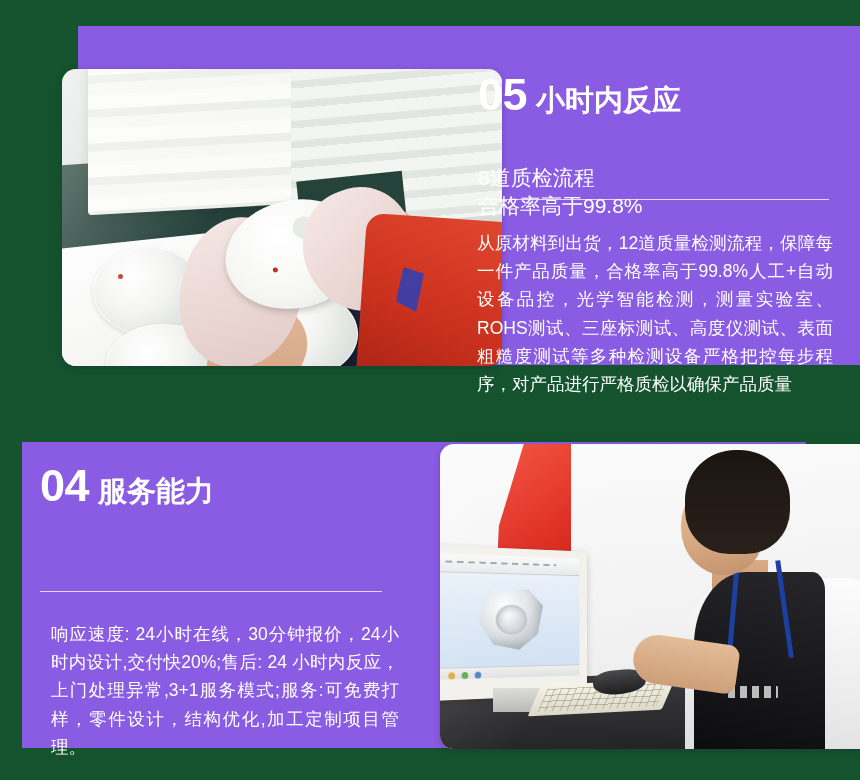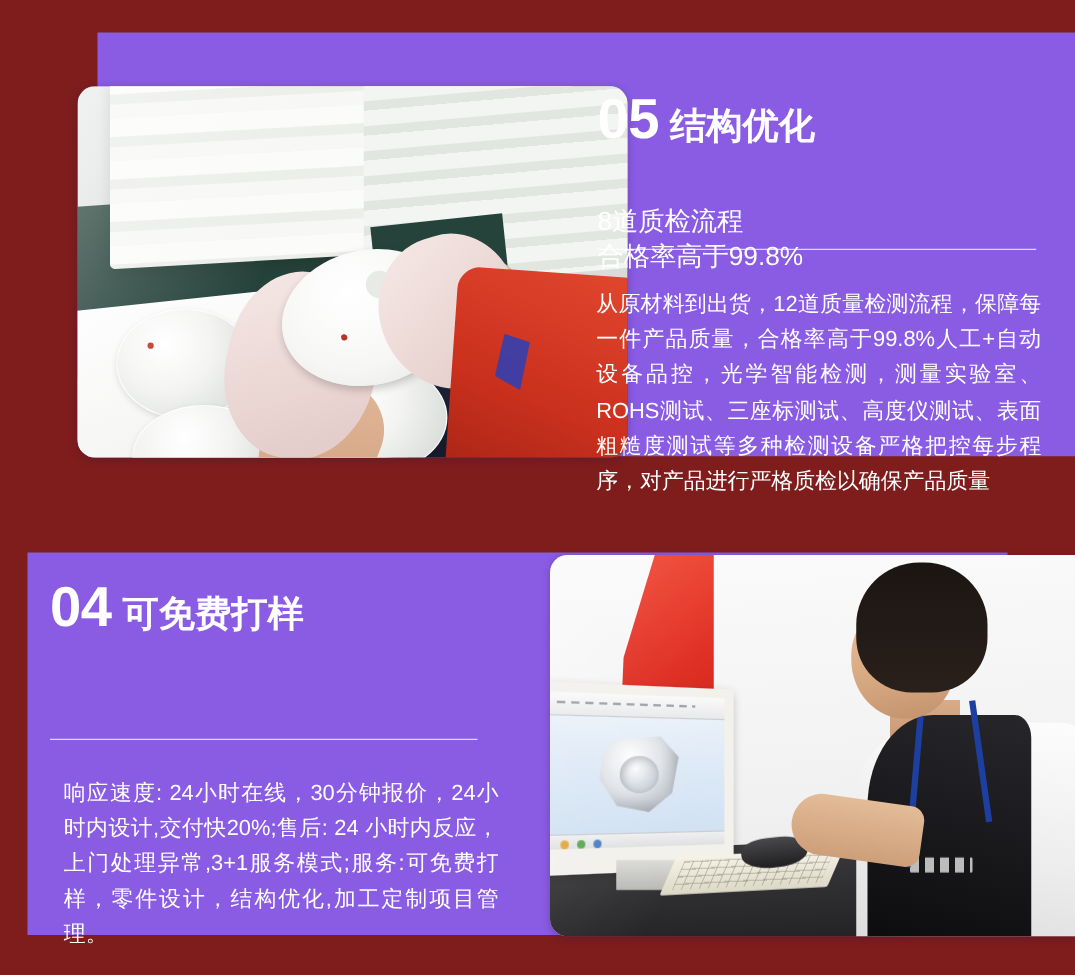--- a/index.html
+++ b/index.html
@@ -12,21 +12,21 @@
     height: 780px;
     font-family: "Liberation Sans", "DejaVu Sans", sans-serif;
     overflow: hidden;
     position: relative;
   }
 
   .page {
     position: relative;
     width: 860px;
     height: 780px;
-    background: #7f1d1d;
+    background: #14532d;
   }
 
   
   .card {
     position: absolute;
   }
 
   .panel {
     position: absolute;
     background: #8a5ce4;
@@ -434,21 +434,21 @@
         <div class="p05-glove" id="p05-gloveB"></div>
         <div class="p05-vest">
             <span class="badge"></span>
           </div>
         <div class="p05-glare"></div>
       </div>
     </figure>
 
     <div class="headline" id="head05">
       <span class="num">05</span>
-      <span class="ttl">结构优化</span>
+      <span class="ttl">小时内反应</span>
     </div>
 
     <div class="subline" id="sub05">8道质检流程
 合格率高于99.8%</div>
 
     <div class="rule" id="rule05"></div>
 
     <p class="bodytext" id="body05">从原材料到出货，12道质量检测流程，保障每一件产品质量，合格率高于99.8%人工+自动设备品控，光学智能检测，测量实验室、ROHS测试、三座标测试、高度仪测试、表面粗糙度测试等多种检测设备严格把控每步程序，对产品进行严格质检以确保产品质量</p>
   </section>
 
@@ -481,21 +481,21 @@
         <div class="p06-person-face"></div>
         <div class="p06-person-ear"></div>
         <div class="p06-person-head"></div>
         <div class="p06-arm"></div>
         <div class="p06-glare"></div>
       </div>
     </figure>
 
     <div class="headline" id="head06">
       <span class="num">04</span>
-      <span class="ttl">可免费打样</span>
+      <span class="ttl">服务能力</span>
     </div>
 
 
     <div class="rule" id="rule06"></div>
 
     <p class="bodytext" id="body06">响应速度: 24小时在线，30分钟报价，24小时内设计,交付快20%;售后: 24 小时内反应，上门处理异常,3+1服务模式;服务:可免费打样，零件设计，结构优化,加工定制项目管理。</p>
   </section>
 
 </div>
 

